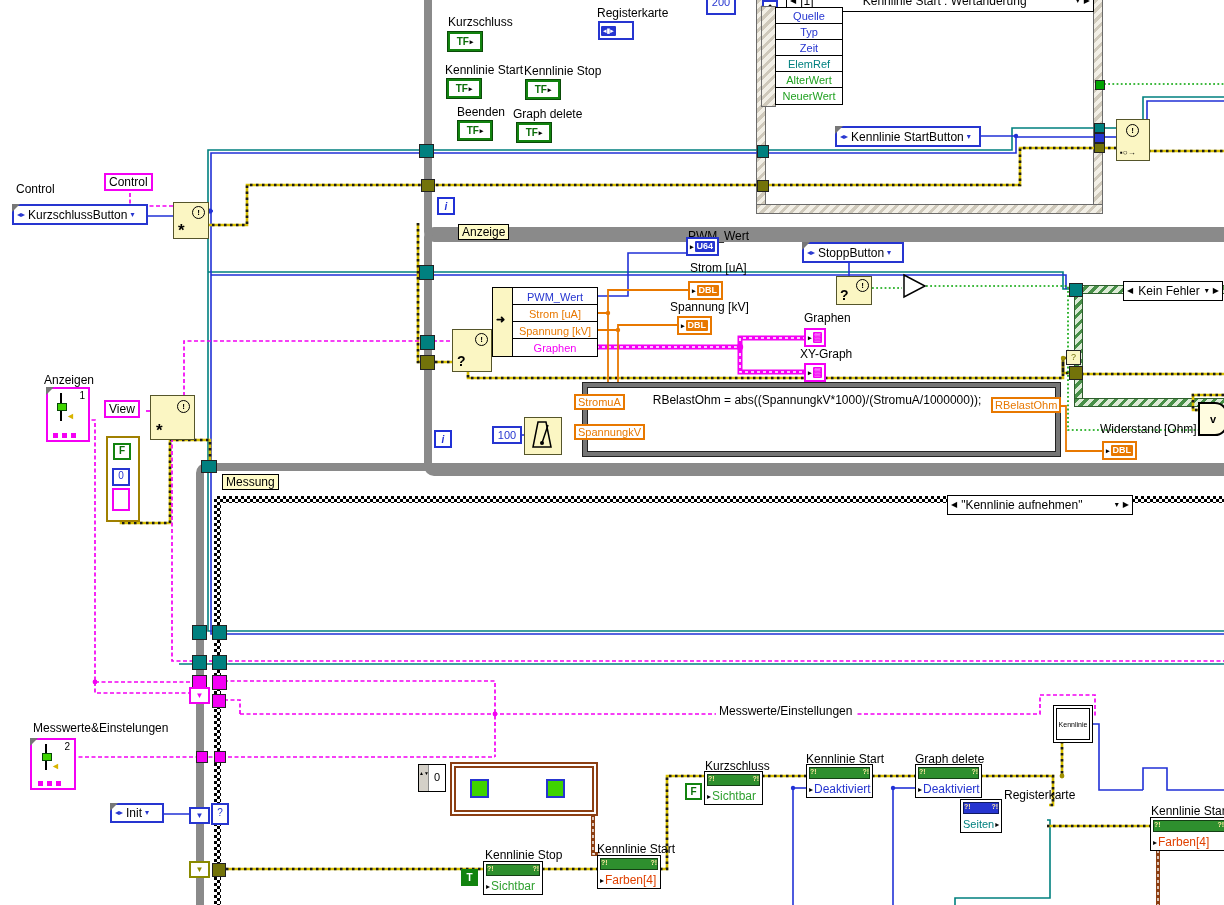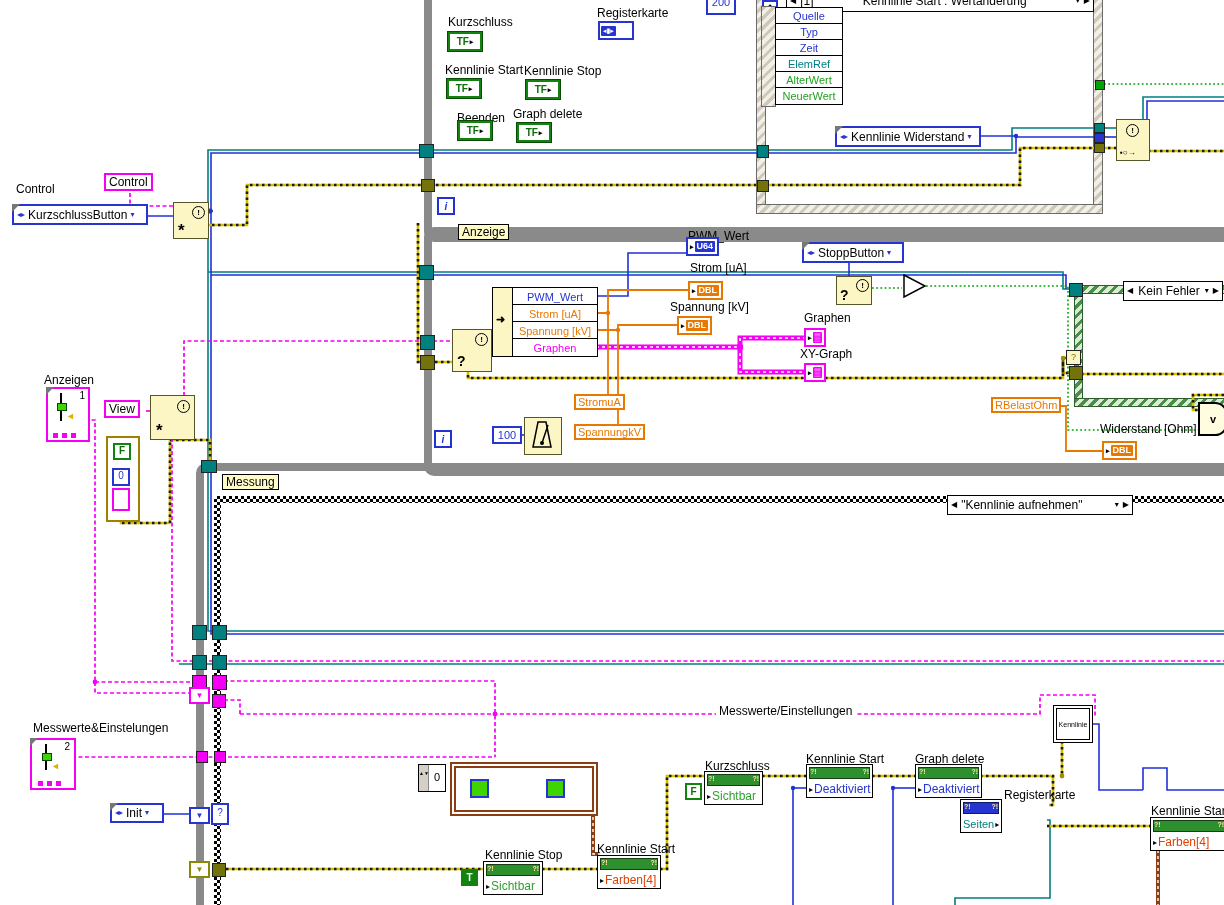--- a/index.html
+++ b/index.html
@@ -236,21 +236,21 @@
   <div class="flabel" style="left:445px;top:63px">Kennlinie Start</div>
   <div class="tf" style="left:447px;top:79px">
       <span>TF</span>
       <span class="tri">▸</span>
     </div>
   <div class="flabel" style="left:524px;top:64px">Kennlinie Stop</div>
   <div class="tf" style="left:526px;top:80px">
       <span>TF</span>
       <span class="tri">▸</span>
     </div>
-  <div class="flabel" style="left:457px;top:111px">Beenden</div>
+  <div class="flabel" style="left:457px;top:105px">Beenden</div>
   <div class="tf" style="left:458px;top:121px">
       <span>TF</span>
       <span class="tri">▸</span>
     </div>
   <div class="flabel" style="left:513px;top:107px">Graph delete</div>
   <div class="tf" style="left:517px;top:123px">
       <span>TF</span>
       <span class="tri">▸</span>
     </div>
 
@@ -274,21 +274,21 @@
   <div class="edncell" style="left:775px;top:7px;width:66px;height:16px;color:#2635D0">Quelle</div>
   <div class="edncell" style="left:775px;top:23px;width:66px;height:16px;color:#2635D0">Typ</div>
   <div class="edncell" style="left:775px;top:39px;width:66px;height:16px;color:#2635D0">Zeit</div>
   <div class="edncell" style="left:775px;top:55px;width:66px;height:16px;color:#00807F">ElemRef</div>
   <div class="edncell" style="left:775px;top:71px;width:66px;height:16px;color:#21A121">AlterWert</div>
   <div class="edncell" style="left:775px;top:87px;width:66px;height:16px;color:#21A121">NeuerWert</div>
 
   <div class="refconst" style="left:835px;top:126px;width:136px">
     <span class="fold"></span>
     <span class="bglyph">◂▸</span>
-    <span>Kennlinie Widerstand</span>
+    <span>Kennlinie StartButton</span>
     <span class="bglyph">▾</span>
   </div>
 
   <div class="invk" style="left:1116px;top:119px;width:32px;height:40px">
     <span class="bang" style="left:9px;top:4px">!</span>
     <span class="abs" style="left:3px;bottom:3px;font-size:8px">▪○→</span>
   </div>
 
   <div class="ylbl" style="left:458px;top:224px">Anzeige</div>
   <div class="ibox" style="left:434px;top:430px">i</div>
@@ -340,20 +340,23 @@
     <span class="bglyph">▾</span>
   </div>
   <div class="invk" style="left:836px;top:276px;width:34px;height:27px">
     <span class="bang" style="right:2px;top:2px">!</span>
     <span class="bigq" style="left:3px;bottom:1px">?</span>
   </div>
   <svg class="abs" style="left:902px;top:273px" width="26" height="26">
     <polygon points="2,2 23,13 2,24" fill="#fff" stroke="#000" stroke-width="1.5"></polygon>
   </svg>
 
+  <div class="formula" style="left:583px;top:383px;width:469px;height:65px">
+    <div class="abs" style="left:30px;top:6px;width:400px;text-align:center;font-size:12px">RBelastOhm = abs((SpannungkV*1000)/(StromuA/1000000));</div>
+  </div>
   <div class="fio" style="left:574px;top:394px">StromuA</div>
   <div class="fio" style="left:574px;top:424px">SpannungkV</div>
   <div class="fio" style="left:991px;top:397px">RBelastOhm</div>
 
   <div class="abs" style="left:492px;top:426px;width:26px;height:14px;border:2px solid #2635D0;background:#fff;color:#2635D0;font-size:11px;text-align:center;line-height:14px">100</div>
   <div class="invk" style="left:524px;top:417px;width:36px;height:36px">
     <svg width="32" height="32" style="margin:1px">
       <polygon points="12,3 20,3 25,28 7,28" fill="none" stroke="#000" stroke-width="1.5"></polygon>
       <line x1="16" y1="24" x2="22" y2="6" stroke="#000" stroke-width="1.5"></line>
       <circle cx="16" cy="24" r="2" fill="#000"></circle>

